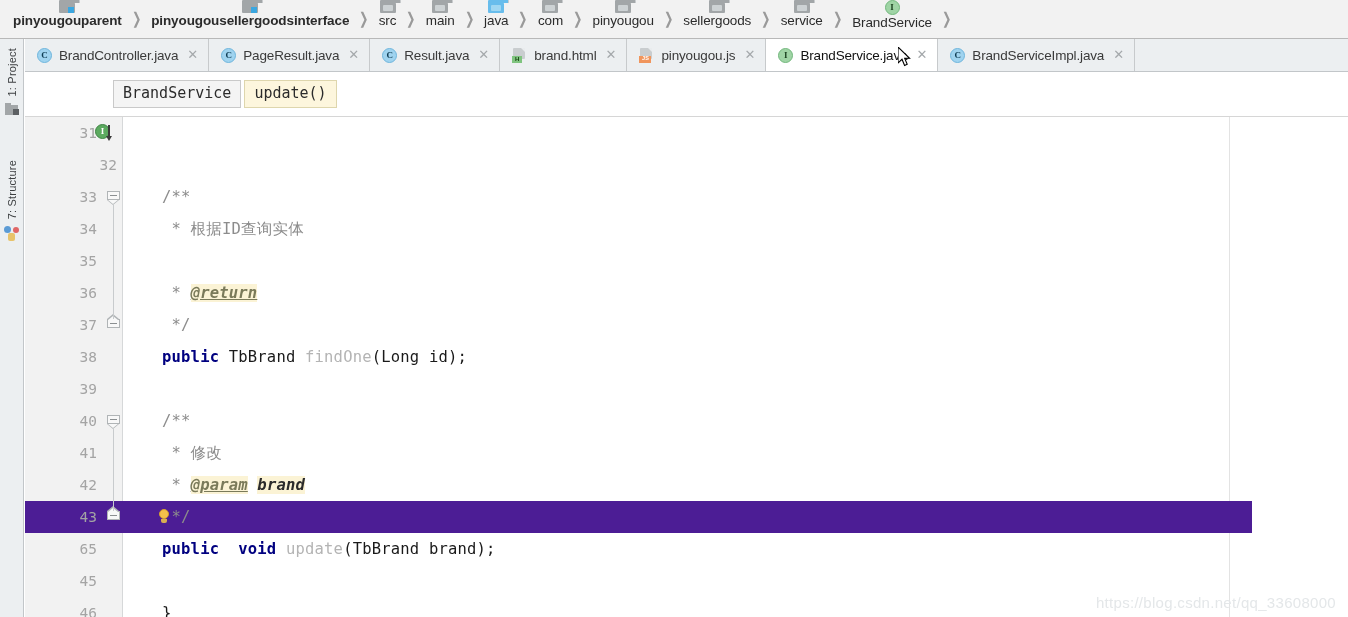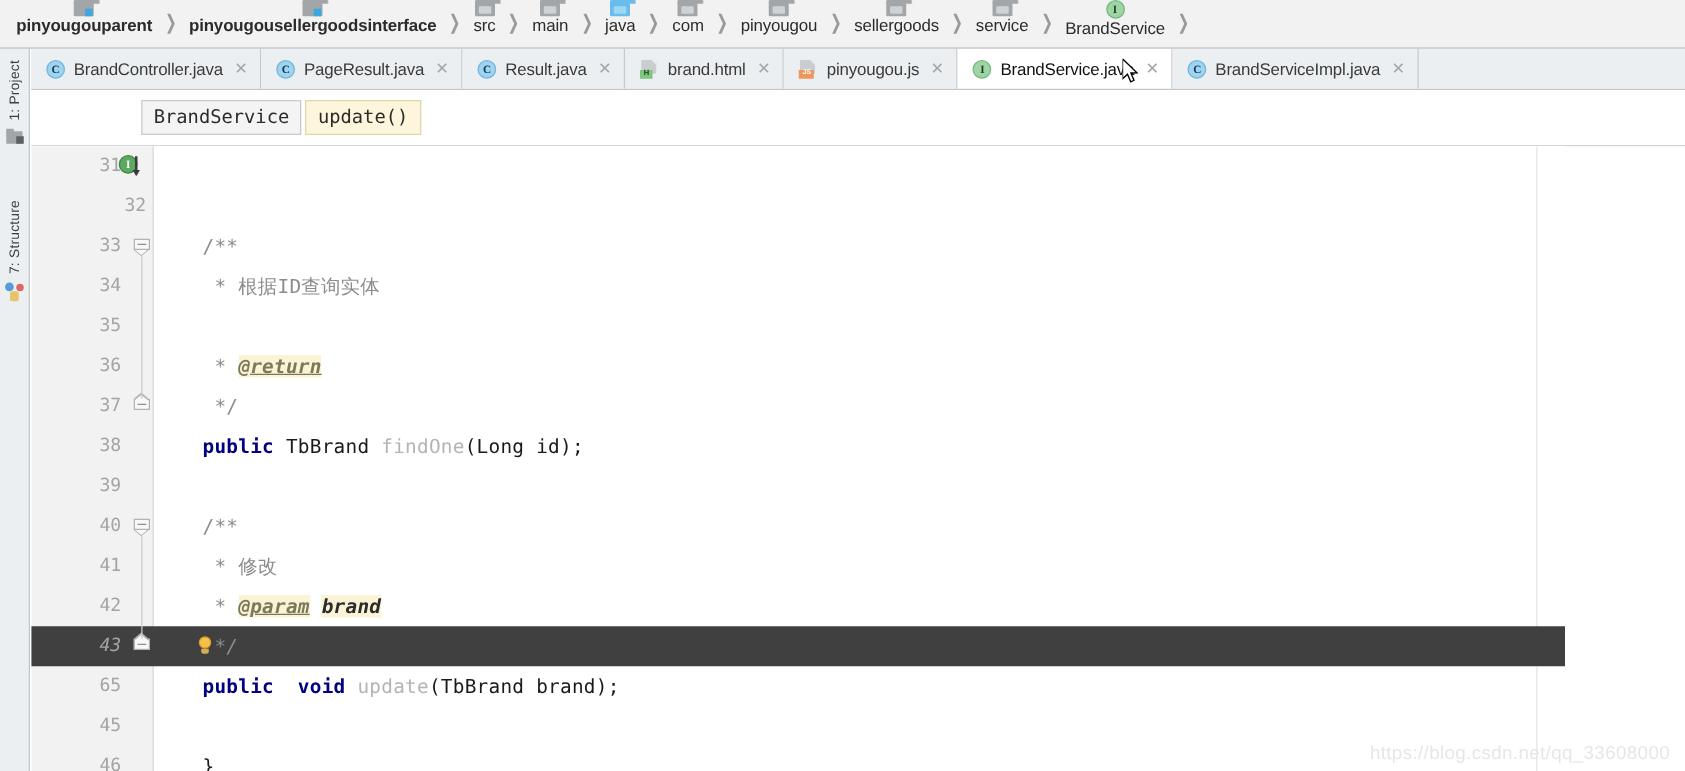--- a/index.html
+++ b/index.html
@@ -239,21 +239,21 @@
   }
   .right-margin {
     position: absolute; left: 1204px; top: 0;
     width: 1px; height: 500px;
     background: #e3e3e3;
   }
 
   .row {
     position: absolute; left: 0; width: 1323px; height: 32px;
   }
-  .row.current { background: #404040; font-style: italic; }
+  .row.current { background: #4c1d95; }
 
   .lnum {
     position: absolute; left: 0; width: 72px;
     text-align: right;
     font-family: "DejaVu Sans Mono", "Liberation Mono", monospace;
     font-size: 14.5px;
     color: #a4a4a4;
     line-height: 32px;
   }
   .code {

